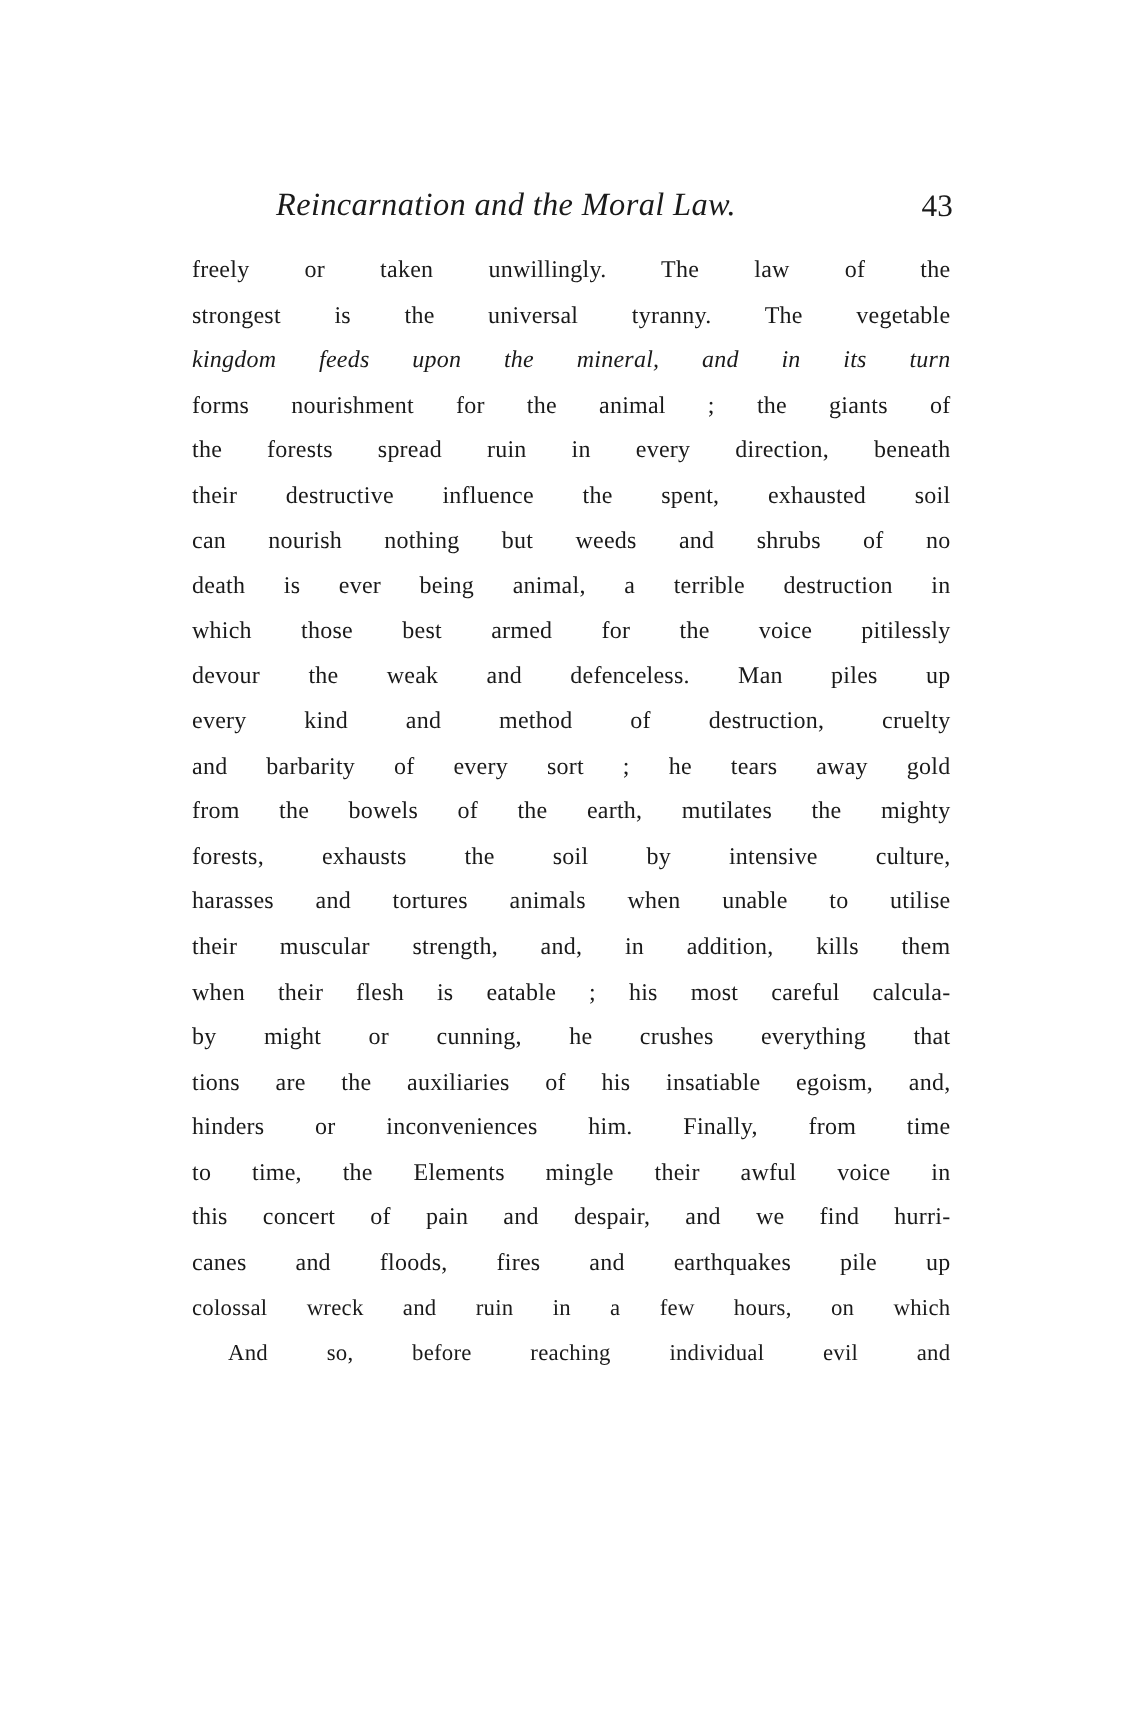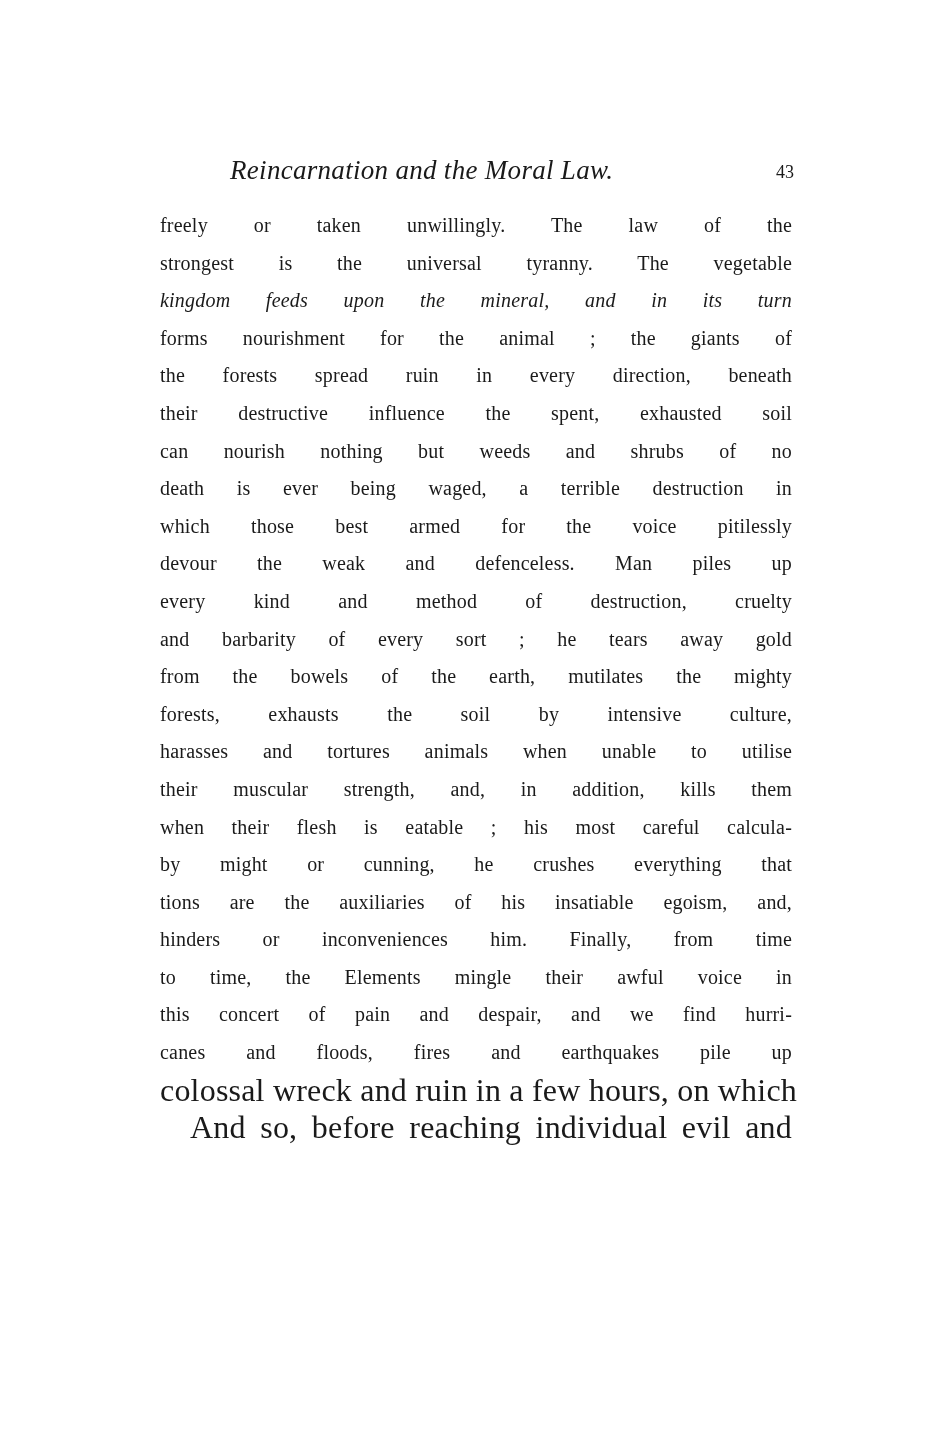--- a/index.html
+++ b/index.html
@@ -35,21 +35,21 @@
       position: absolute;
       left: 70px;
       top: 0;
       font-style: italic;
       letter-spacing: 0.3px;
     }
     .page-number {
       position: absolute;
       right: -2px;
       top: 2px;
-      font-size: 18px;
+      font-size: 26px;
       margin-left: 40px;
     }
     .text-block {
       position: absolute;
       top: 207px;
       left: 160px;
       width: 632px;
     }
     .line {
       display: block;
@@ -64,41 +64,41 @@
     .line.italic {
       font-style: italic;
     }
     .line.last {
       text-align-last: left;
     }
     .line.indent {
       padding-left: 30px;
     }
     .line.lower {
-      font-size: 32px;
+      font-size: 19px;
     }
   </style>
 </head>
 <body>
 
 <div class="page">
   <div class="running-head">
     <span class="running-title">Reincarnation and the Moral Law.</span>
     <span class="page-number">43</span>
   </div>
 
   <div class="text-block">
     <span class="line">freely or taken unwillingly. The law of the</span>
     <span class="line">strongest is the universal tyranny. The vegetable</span>
     <span class="line italic">kingdom feeds upon the mineral, and in its turn</span>
     <span class="line">forms nourishment for the animal ; the giants of</span>
     <span class="line">the forests spread ruin in every direction, beneath</span>
     <span class="line">their destructive influence the spent, exhausted soil</span>
     <span class="line">can nourish nothing but weeds and shrubs of no</span>
-    <span class="line">death is ever being waged, a terrible destruction in</span>
+    <span class="line">death is ever being animal, a terrible destruction in</span>
     <span class="line">which those best armed for the voice pitilessly</span>
     <span class="line">devour the weak and defenceless. Man piles up</span>
     <span class="line">every kind and method of destruction, cruelty</span>
     <span class="line">and barbarity of every sort ; he tears away gold</span>
     <span class="line">from the bowels of the earth, mutilates the mighty</span>
     <span class="line">forests, exhausts the soil by intensive culture,</span>
     <span class="line">harasses and tortures animals when unable to utilise</span>
     <span class="line">their muscular strength, and, in addition, kills them</span>
     <span class="line">when their flesh is eatable ; his most careful calcula-</span>
     <span class="line">by might or cunning, he crushes everything that</span>

